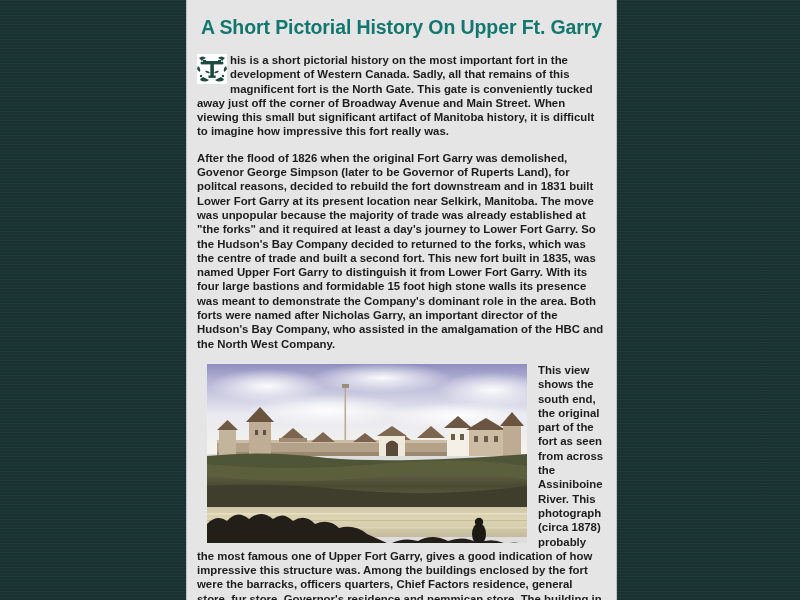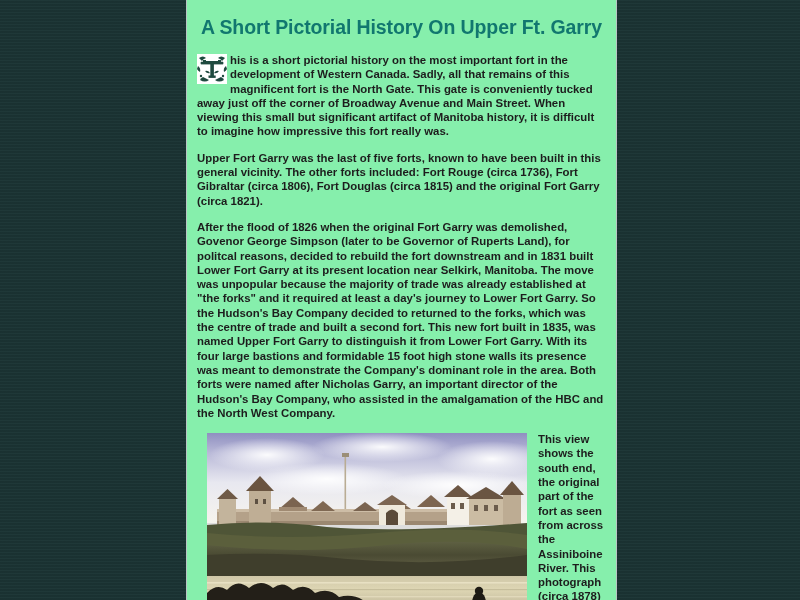--- a/index.html
+++ b/index.html
@@ -28,21 +28,21 @@
     );
     pointer-events: none;
   }
 
   .content-panel {
     position: absolute;
     left: 186px;
     top: 0;
     width: 431px;
     height: 600px;
-    background: #86efac;
+    background: #e5e5e5;
     border-left: 1px solid #b9c4c4;
     border-right: 1px solid #b9c4c4;
     padding: 10px 10px 0 10px;
     overflow: hidden;
   }
 
   .page-title {
     margin: 6px 0 14px 0;
     text-align: center;
     color: #11776f;
@@ -134,21 +134,20 @@
             <rect x="13.3" y="7" width="3.6" height="16"></rect>
             <rect x="6" y="6" width="3" height="3"></rect>
             <rect x="21" y="6" width="3" height="3"></rect>
             <rect x="11.5" y="21.5" width="7.2" height="2.4"></rect>
           </g>
         </svg>
       </span>
       <span>his is a short pictorial history on the most important fort in the development of Western Canada. Sadly, all that remains of this magnificent fort is the North Gate. This gate is conveniently tucked away just off the corner of Broadway Avenue and Main Street. When viewing this small but significant artifact of Manitoba history, it is difficult to imagine how impressive this fort really was.</span>
     </p>
 
-    <p class="para">Upper Fort Garry was the last of five forts, known to have been built in this general vicinity. The other forts included: Fort Rouge (circa 1736), Fort Gibraltar (circa 1806), Fort Douglas (circa 1815) and the original Fort Garry (circa 1821).</p>
 
     <p class="para">After the flood of 1826 when the original Fort Garry was demolished, Govenor George Simpson (later to be Governor of Ruperts Land), for politcal reasons, decided to rebuild the fort downstream and in 1831 built Lower Fort Garry at its present location near Selkirk, Manitoba. The move was unpopular because the majority of trade was already established at "the forks" and it required at least a day's journey to Lower Fort Garry. So the Hudson's Bay Company decided to returned to the forks, which was the centre of trade and built a second fort. This new fort built in 1835, was named Upper Fort Garry to distinguish it from Lower Fort Garry. With its four large bastions and formidable 15 foot high stone walls its presence was meant to demonstrate the Company's dominant role in the area. Both forts were named after Nicholas Garry, an important director of the Hudson's Bay Company, who assisted in the amalgamation of the HBC and the North West Company.</p>
 
     <p class="para clearfix">
       <span class="photo-figure">
         <svg class="photo-canvas" viewBox="0 0 320 179" preserveAspectRatio="none" aria-hidden="true">
           <defs>
             <linearGradient id="skyGrad" x1="0" y1="0" x2="0" y2="1">
               <stop offset="0%" stop-color="#8f8fc0"></stop>
               <stop offset="22%" stop-color="#b9b9d8"></stop>

